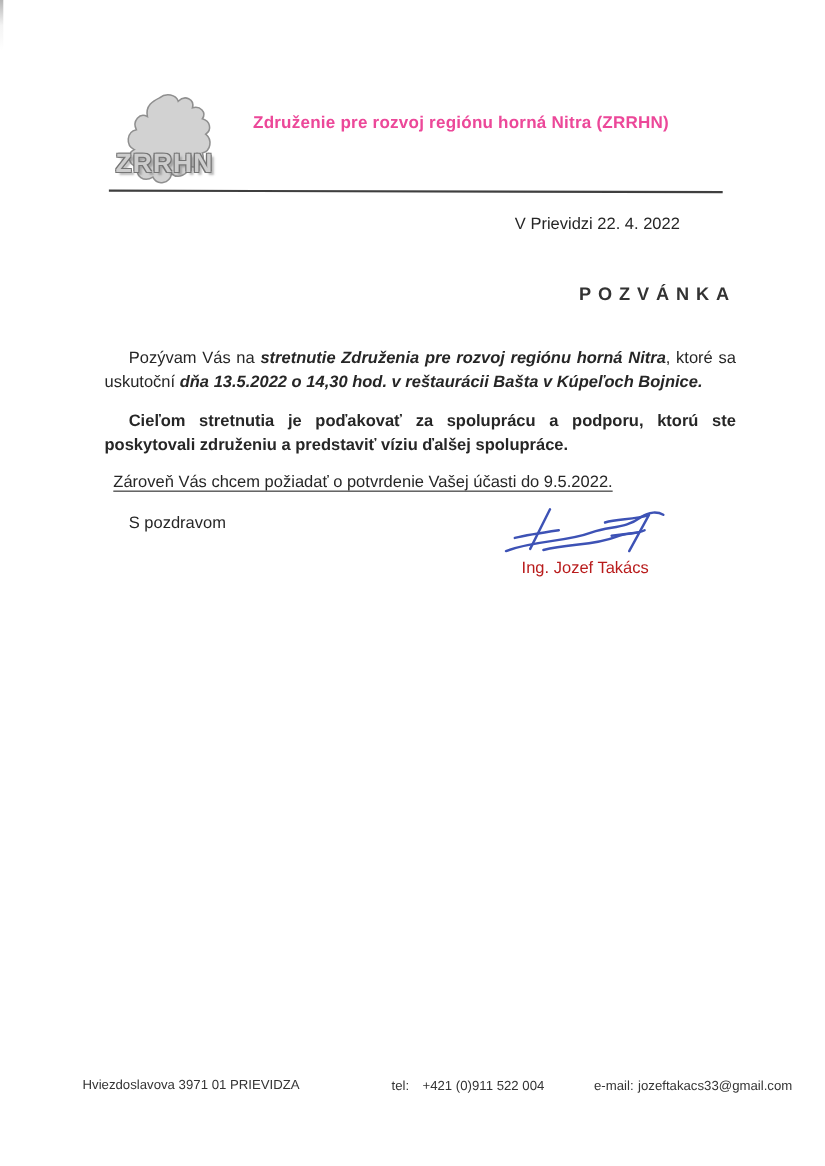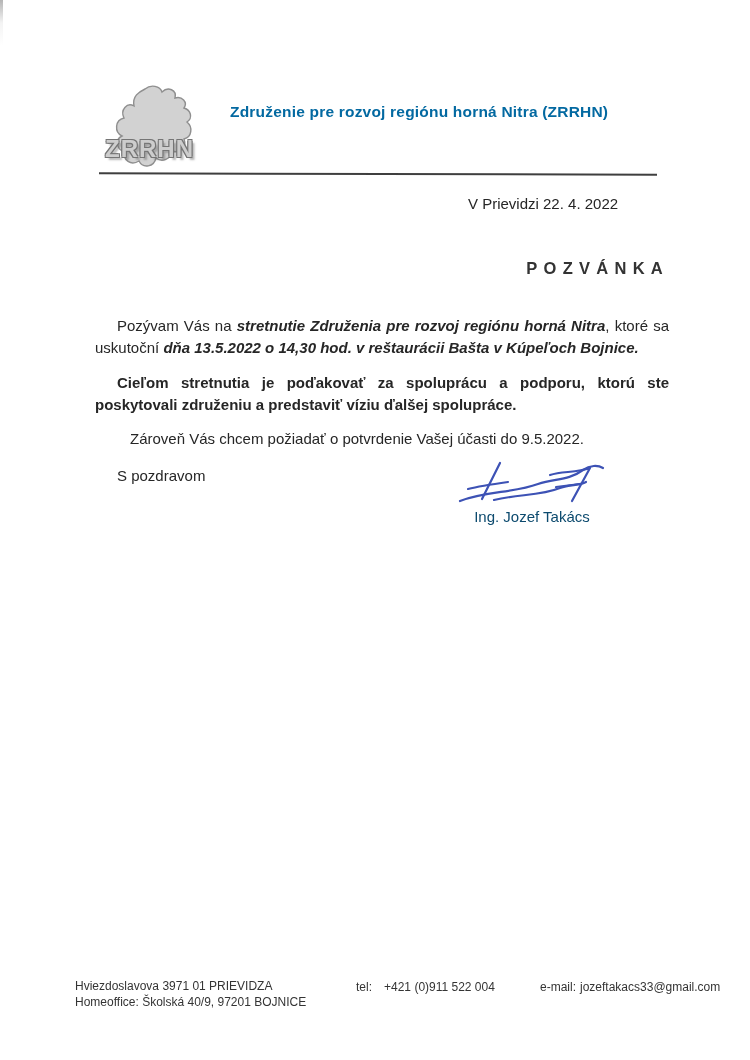--- a/index.html
+++ b/index.html
@@ -38,21 +38,21 @@
        1px -1px 0 #757575,
       -1px  1px 0 #757575,
        1px  1px 0 #757575,
        3px  3px 2px rgba(100,100,100,0.45);
   }
   .org-title {
     position: absolute;
     left: 230px; top: 103px;
     font-size: 15.5px;
     font-weight: bold;
-    color: #0369a1;
+    color: #ec4899;
     letter-spacing: 0.2px;
   }
   .header-rule {
     position: absolute;
     left: 99px; top: 173px;
     width: 558px; height: 2px;
     background: #3f3f3f;
     transform: rotate(0.15deg);
   }
   .date-line {
@@ -80,44 +80,45 @@
     line-height: 22px;
     text-align: justify;
     text-indent: 22px;
     color: #262626;
   }
   .para-1 { top: 315px; }
   .para-2 { top: 372px; font-weight: bold; }
   .bold { font-weight: bold; font-style: italic; }
   .para-underlined {
     position: absolute;
-    left: 130px; top: 430px;
+    left: 103px; top: 430px;
     font-size: 15px;
     color: #262626;
+    text-decoration: underline;
     text-underline-offset: 3px;
   }
   .signoff {
     position: absolute;
     left: 117px; top: 467px;
     font-size: 15px;
     color: #262626;
   }
   
   .signature-svg {
     position: absolute;
     left: 452px; top: 453px;
     width: 168px; height: 56px;
   }
   .sig-block {
     position: absolute;
     left: 448px; top: 506px;
     width: 168px;
     text-align: center;
     font-size: 15px;
-    color: #0c4a6e;
+    color: #b91c1c;
     line-height: 21px;
   }
   
   .footer {
     position: absolute;
     left: 0; top: 978px;
     width: 750px;
     font-size: 12px;
     line-height: 16px;
     color: #343434;
@@ -173,19 +174,18 @@
     </g>
   </svg>
 
   <div class="sig-block">
     <div>Ing. Jozef Takács</div>
   </div>
 
   <div class="footer">
     <div class="footer-address">
       <div>Hviezdoslavova 3971 01 PRIEVIDZA</div>
-      <div>Homeoffice: Školská 40/9, 97201 BOJNICE</div>
     </div>
     <div class="footer-tel"><span class="lbl">tel:</span><span>+421 (0)911 522 004</span></div>
     <div class="footer-email"><span class="lbl">e-mail:</span><span>jozeftakacs33@gmail.com</span></div>
   </div>
 
 </div>
 
 </body></html>

